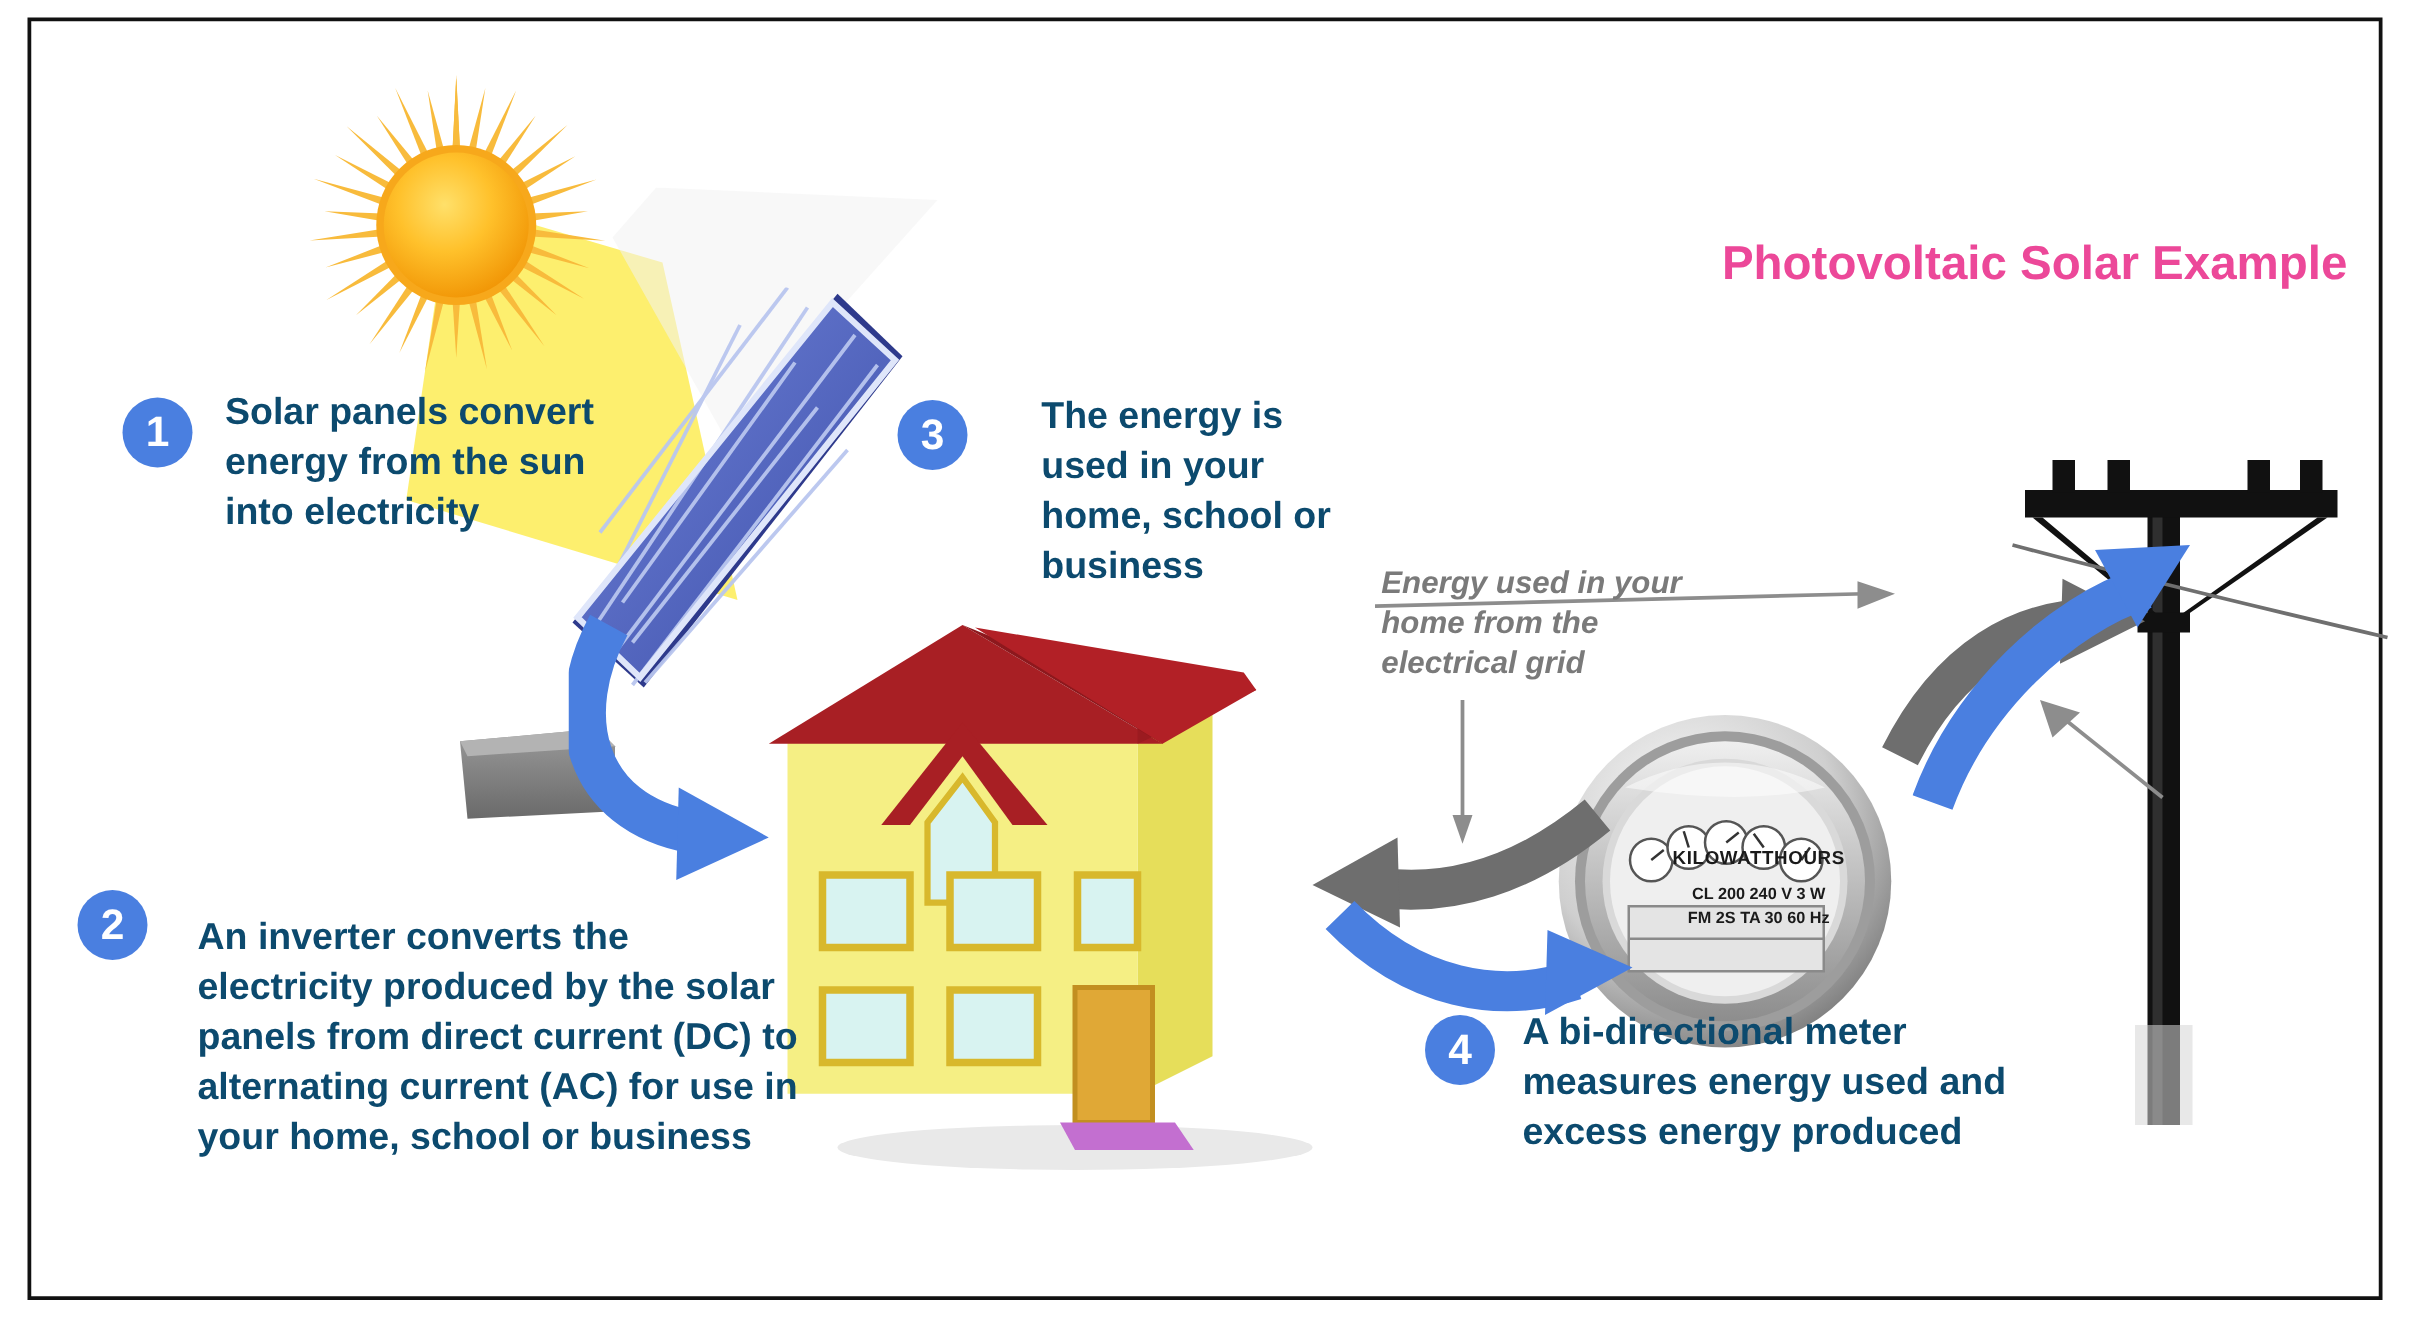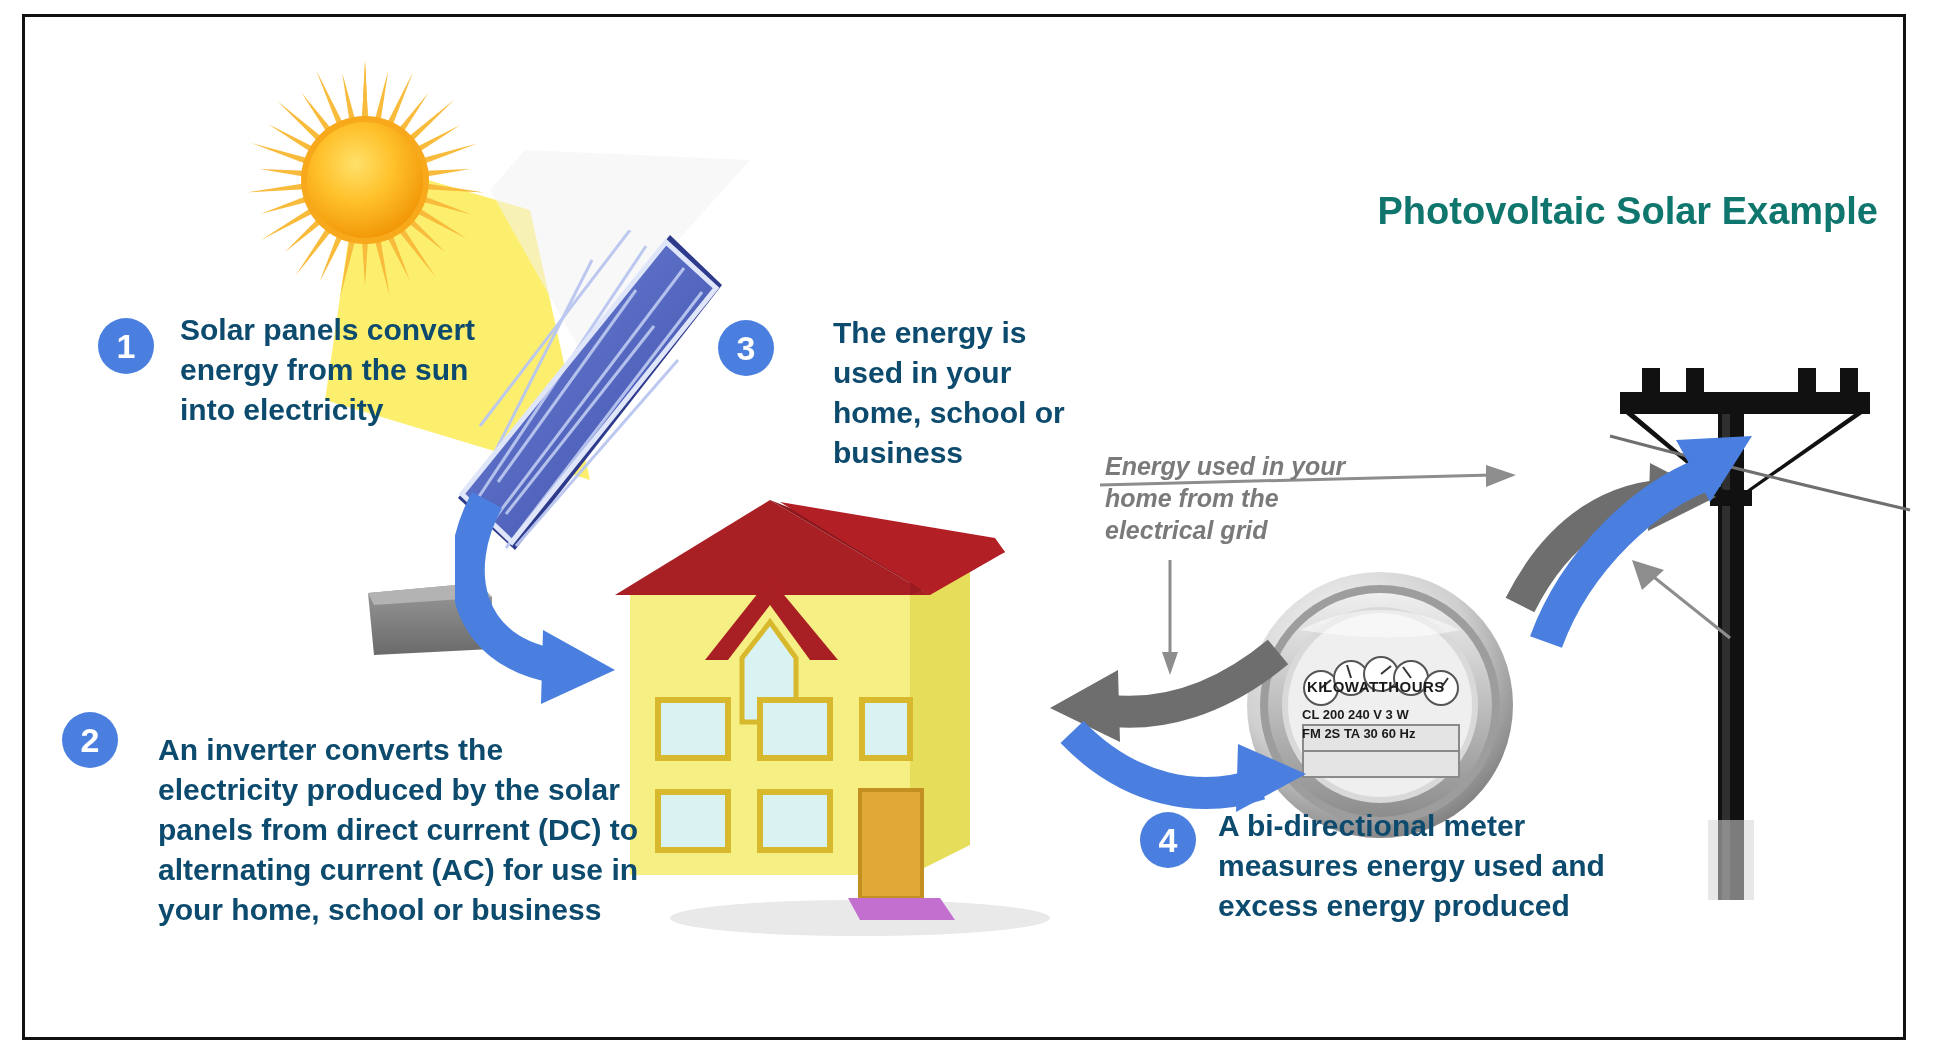--- a/index.html
+++ b/index.html
@@ -37,21 +37,21 @@
     color: #4169e8;
     letter-spacing: -0.5px;
     white-space: nowrap;
   }
   .subtitle {
     position: absolute;
     right: 62px;
     top: 190px;
     font-size: 38px;
     font-weight: bold;
-    color: #0f766e;
+    color: #ec4899;
     white-space: nowrap;
   }
 
   
   .badge {
     position: absolute;
     width: 56px;
     height: 56px;
     border-radius: 50%;
     background: #4a7fe0;
@@ -99,20 +99,21 @@
   
   .inverter { position: absolute; left: 360px; top: 575px; }
 
   
   .meter { position: absolute; left: 1245px; top: 570px; }
   .meter-label {
     position: absolute;
     font-family: "Liberation Sans", sans-serif;
     color: #1a1a1a;
     font-weight: bold;
+    text-align: center;
   }
   .meter-kwh { left: 1307px; top: 678px; width: 200px; font-size: 15px; letter-spacing: 0.5px; }
   .meter-specs { left: 1302px; top: 706px; width: 210px; font-size: 13px; line-height: 1.45; }
   .meter-specs span { display: inline-block; }
 
   
   .pole { position: absolute; left: 1590px; top: 340px; }
 
   
   .arrow-svg { position: absolute; }

